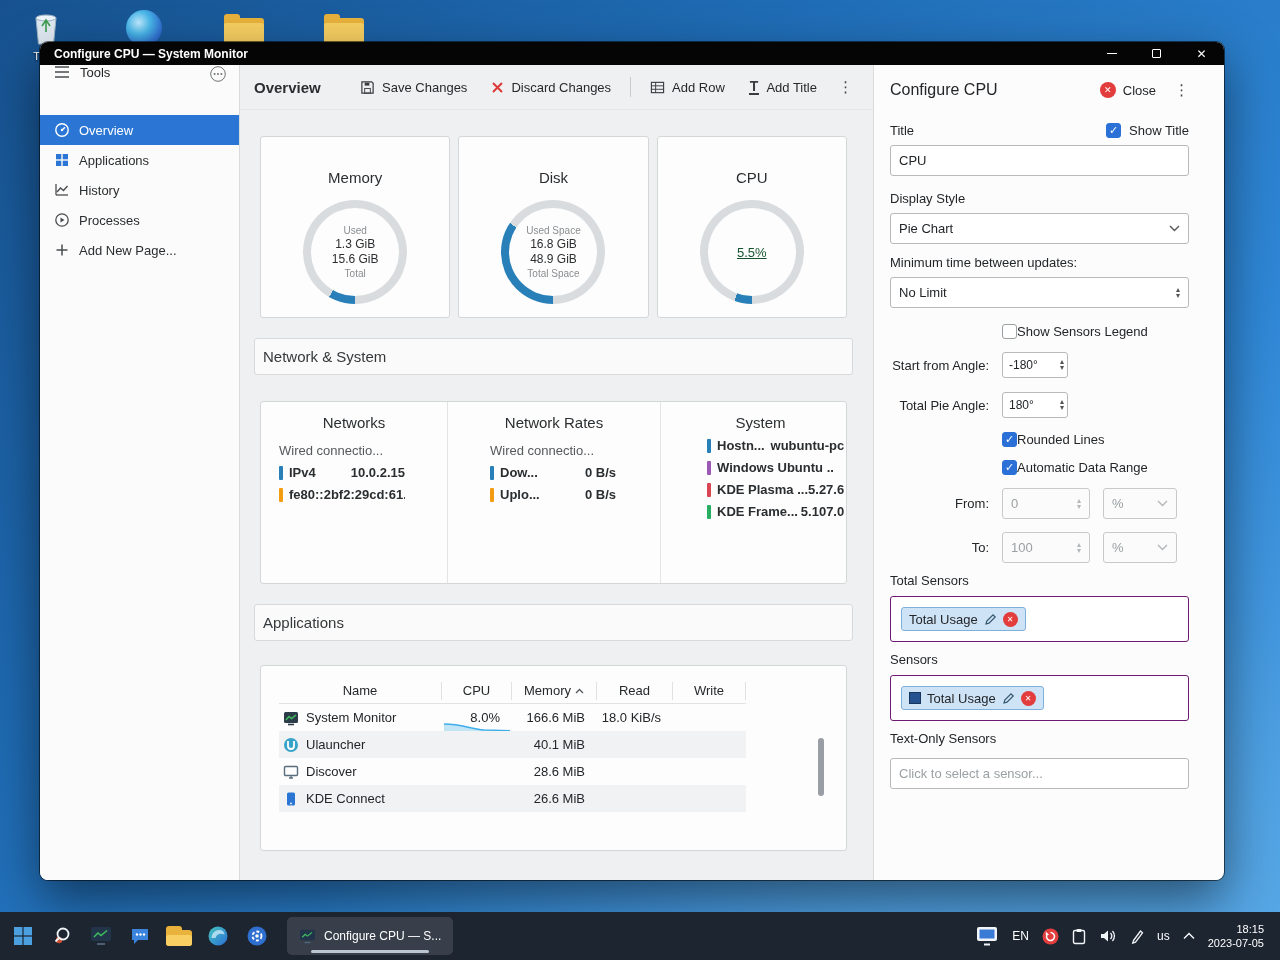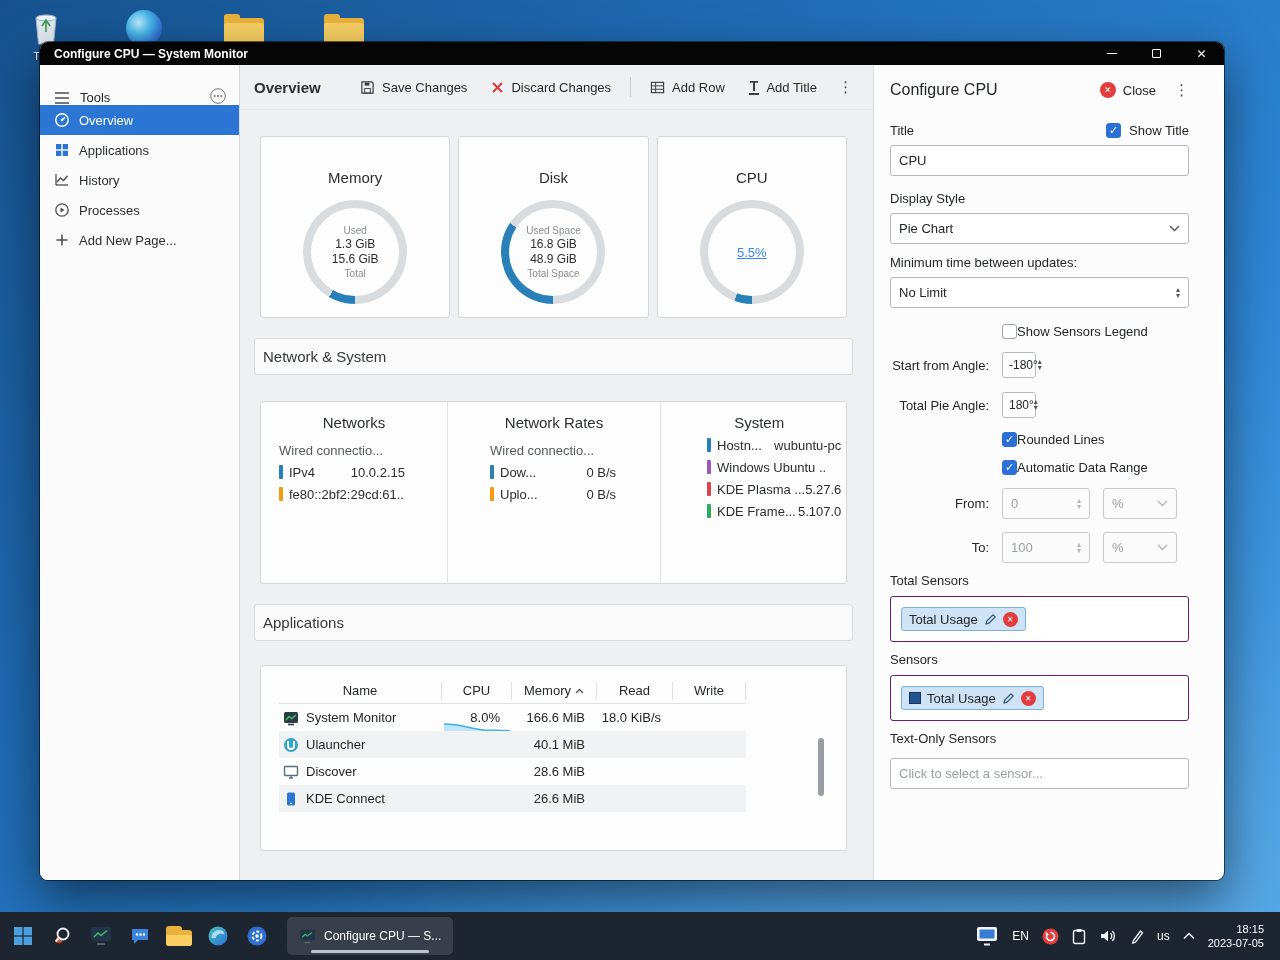--- a/index.html
+++ b/index.html
@@ -31,21 +31,21 @@
   .caption-buttons { margin-left:auto; display:flex; height:100%; }
   .cap-btn { width:45px; height:100%; display:flex; align-items:center; justify-content:center; color:#fff; }
   .glyph-min { width:10px; height:1px; background:#fff; }
   .glyph-max { width:9px; height:9px; border:1px solid #fff; border-radius:1px; }
   .glyph-close { font-size:12px; line-height:1; }
 
   .win-body { display:flex; height:815px; }
 
   
   .sidebar { width:200px; background:#fbfbfb; border-right:1px solid #d8dadb; border-radius:0 0 0 8px; flex:none; }
-  .sidebar-header { height:40px; display:flex; align-items:flex-end; padding:0 12px 0 14px; }
+  .sidebar-header { height:50px; display:flex; align-items:flex-start; padding:0 12px 0 14px; }
   .sidebar-header .hdr-label { font-size:13px; margin-left:10px; }
   .sidebar-header .spacer { flex:1; }
   .side-item { height:30px; display:flex; align-items:center; gap:9px; padding-left:14px; font-size:13px; color:#2b2e30; }
   .side-item.selected { background:#2b76d4; color:#fff; }
 
   
   .main { width:633px; background:#eff0f1; display:flex; flex-direction:column; flex:none; }
   .toolbar { height:45px; flex:none; display:flex; align-items:center; padding:0 12px 0 14px; border-bottom:1px solid #e4e6e7; }
   .toolbar-title { font-size:15px; font-weight:bold; color:#2b2e30; }
   .tb-actions { margin-left:auto; display:flex; align-items:center; gap:2px; }
@@ -57,31 +57,31 @@
   .content { flex:1; padding:26px 20px 0 14px; overflow:hidden; }
   .cards-row { display:flex; gap:8px; margin:0 6px; }
   .card { background:#fdfdfd; border:1px solid #d4d7d8; border-radius:3px; }
   .gauge-card { flex:1; height:182px; display:flex; flex-direction:column; align-items:center; }
   .g-title { font-size:15px; color:#2b2e30; margin-top:32px; }
   .ring { width:104px; height:104px; border-radius:50%; margin-top:14px; position:relative; }
   .ring-inner { position:absolute; inset:8px; background:#fdfdfd; border-radius:50%;
     display:flex; flex-direction:column; align-items:center; justify-content:center; }
   .g-cap { font-size:10px; color:#8a8e91; line-height:13px; }
   .g-val { font-size:12px; color:#2c2e30; line-height:15px; }
-  .g-big { font-size:13px; color:#3b82f6;text-decoration:underline; }
+  .g-big { font-size:13px; color:#14532d;text-decoration:underline; }
 
   .section-bar { margin-top:20px; height:37px; background:#fafafa; border:1px solid #d7d9da; border-radius:3px;
     display:flex; align-items:center; padding-left:8px; font-size:15px; color:#35383a; }
 
   .net-card { margin:26px 6px 0; height:183px; display:grid; grid-template-columns:186px 213px 1fr; }
   .net-col { padding-top:12px; }
   .net-col + .net-col { border-left:1px solid #e2e4e5; }
   .net-title { font-size:15px; color:#2b2e30; text-align:center; }
   .net-sub { font-size:13px; color:#55595c; margin:12px 0 2px 18px; }
-  .sensor-row { display:flex; align-items:flex-start; margin-top:7px; font-size:13px; color:#2b2e30; }
+  .sensor-row { display:flex; align-items:flex-end; margin-top:7px; font-size:13px; color:#2b2e30;font-weight:bold; }
   .s-bar { width:4px; height:14px; border-radius:1px; margin-right:6px; flex:none; }
   .s-label { white-space:nowrap; overflow:hidden; }
   .s-val { margin-left:auto; white-space:nowrap; }
   .col-net .sensor-row { padding-left:18px; } .col-net .s-val { padding-right:42px; }
   .col-rates .sensor-row { padding-left:42px; } .col-rates .s-val { padding-right:44px; }
   .col-sys .sensor-row { padding-left:46px; } .col-sys .s-val { padding-right:16px; }
   .col-sys .net-title { margin-bottom:6px; }
 
   .apps-card { margin:24px 6px 0; height:186px; position:relative; padding:12px 0 0 18px; }
   .apps-table { width:467px; }
@@ -110,21 +110,21 @@
   .cb.checked { background:#2a70d6; border-color:#2a70d6; color:#fff; font-size:11px; }
   .field { height:31px; border:1px solid #b6babd; border-radius:3px; background:#fff; display:flex; align-items:center;
     padding:0 8px; font-size:13px; color:#232629; }
   .mb { margin-bottom:11px; }
   .lbl-mt { margin:4px 0 7px; }
   .field .chev { margin-left:auto; }
   .arrows { margin-left:auto; display:flex; flex-direction:column; line-height:6px; font-size:8px; color:#555; }
   .frow { display:flex; align-items:center; margin-bottom:14px; }
   .flabel { width:99px; text-align:right; margin-right:13px; font-size:13px; flex:none; }
   .crow { display:flex; align-items:center; margin:0 0 13px 112px; font-size:13px; }
-  .spin-sm { width:34px; height:26px; font-size:12px; padding:0 3px 0 6px; }
+  .spin-sm { width:66px; height:26px; font-size:12px; padding:0 3px 0 6px; }
   .spin-md { width:88px; }
   .sel-sm { width:74px; margin-left:13px; }
   .disabled { color:#9aa0a3; background:#fbfbfb; border-color:#c7cacc; }
   .disabled .arrows, .disabled .chev path { color:#b3b7ba; stroke:#b3b7ba; }
   .sensor-box { min-height:32px; border:1px solid #701a75; border-radius:3px; background:#fff; padding:10px; display:flex; margin-bottom:10px; }
   .tag { display:inline-flex; align-items:center; gap:6px; height:24px; padding:0 7px; background:#cfe3f6;
     border:1px solid #7fafdb; border-radius:3px; font-size:13px; }
   .swatch { width:12px; height:12px; background:#24528f; border:1px solid #173providers; border:1px solid #17365e; flex:none; }
   .tag-x { width:15px; height:15px; font-size:8px; }
   .text-input { width:100%; height:31px; border:1px solid #b6babd; border-radius:3px; padding:0 8px; font-size:13px;

